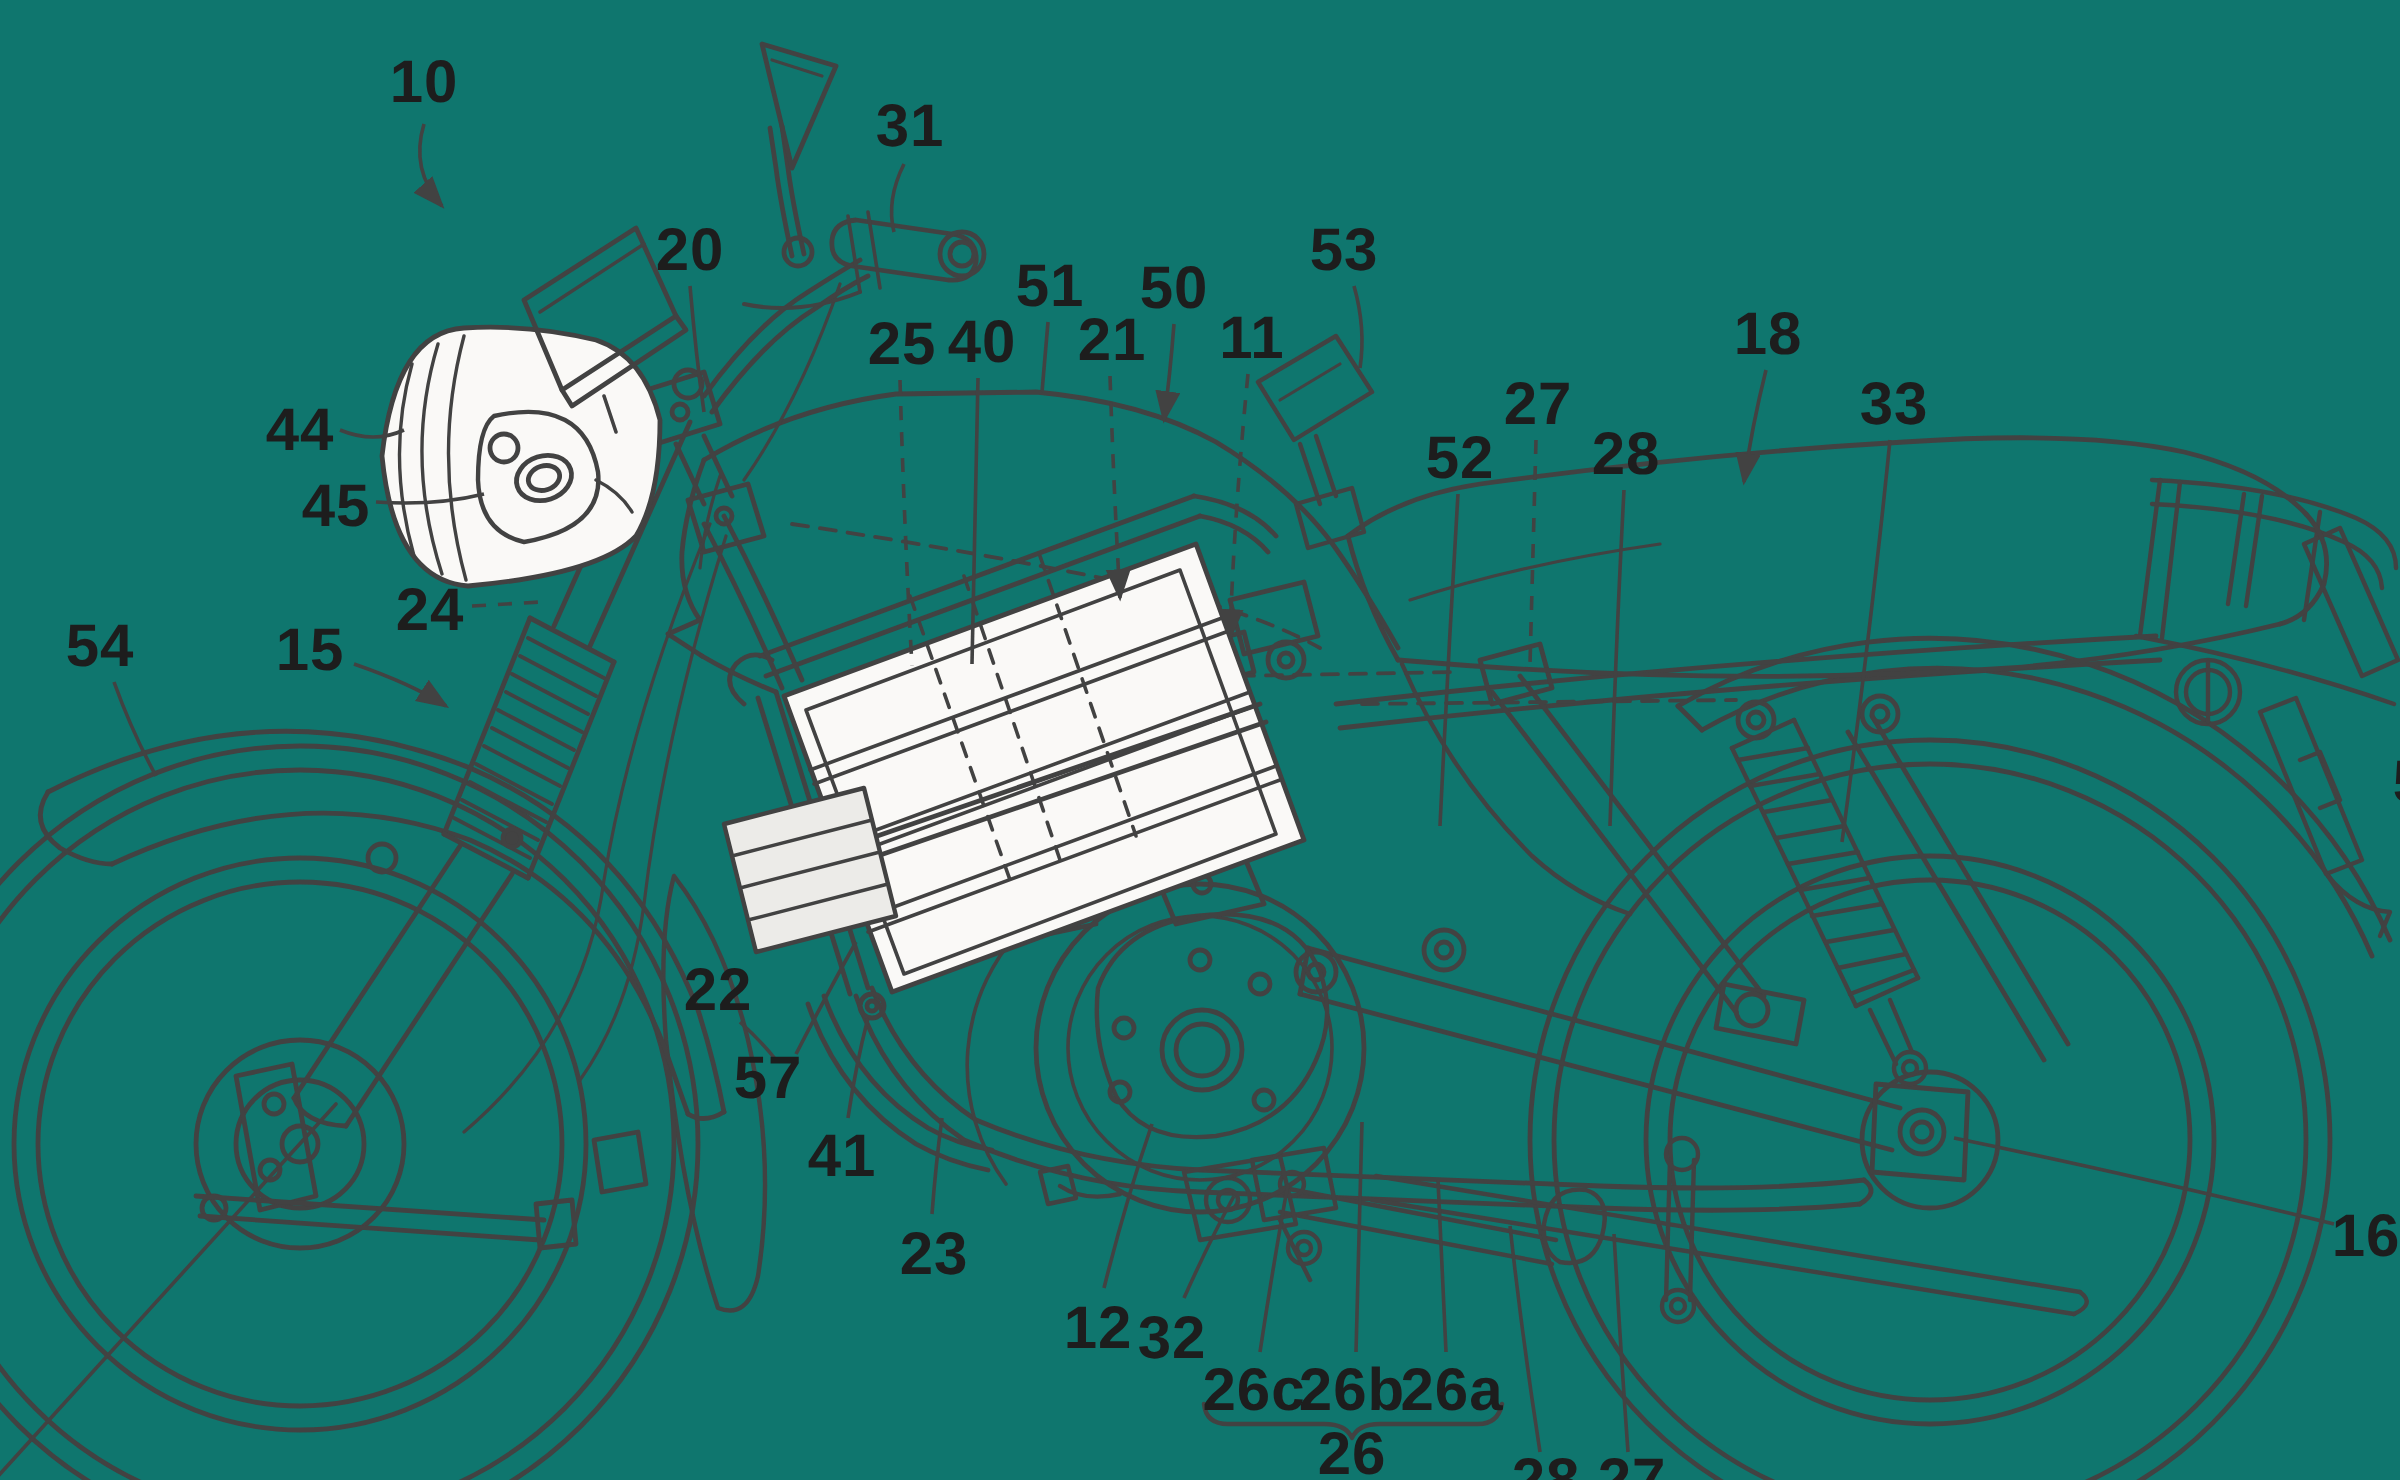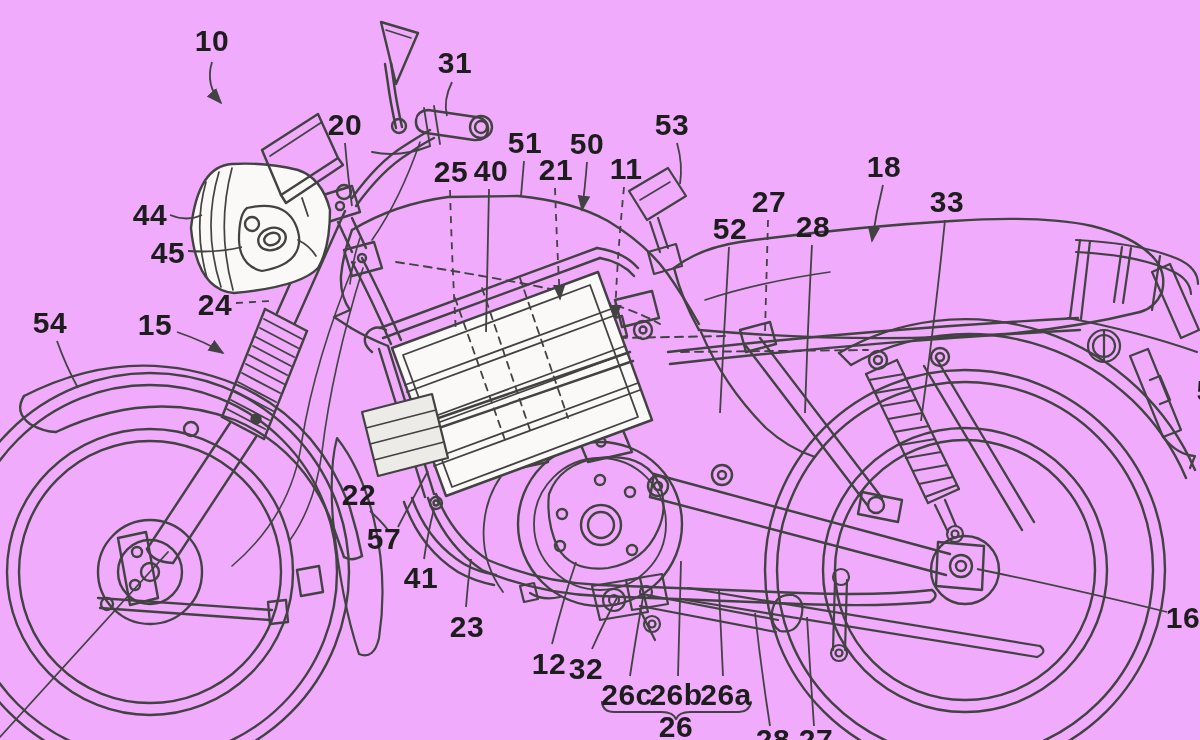--- a/index.html
+++ b/index.html
@@ -15,21 +15,21 @@
     font-family:"Liberation Sans","DejaVu Sans",sans-serif;
     font-weight:700;
     font-size:30px;
     text-anchor:middle;
     letter-spacing:0.5px;
   }
 </style>
 </head>
 <body>
 
-<div class="figure" style="background: #f0abfc;">
+<div class="figure" style="background: #0f766e;">
 <svg width="1200" height="740" viewBox="0 0 1200 740">
   <defs>
     <marker id="arrowhead" markerWidth="11" markerHeight="10" refX="8" refY="3.5" orient="auto">
       <path d="M0,0 L9,3.5 L0,7 Z" fill="#424242"></path>
     </marker>
   </defs>
 
   <g id="art" stroke="#424242" fill="none" stroke-width="2.4" stroke-linecap="round" stroke-linejoin="round">
 
     <g>

